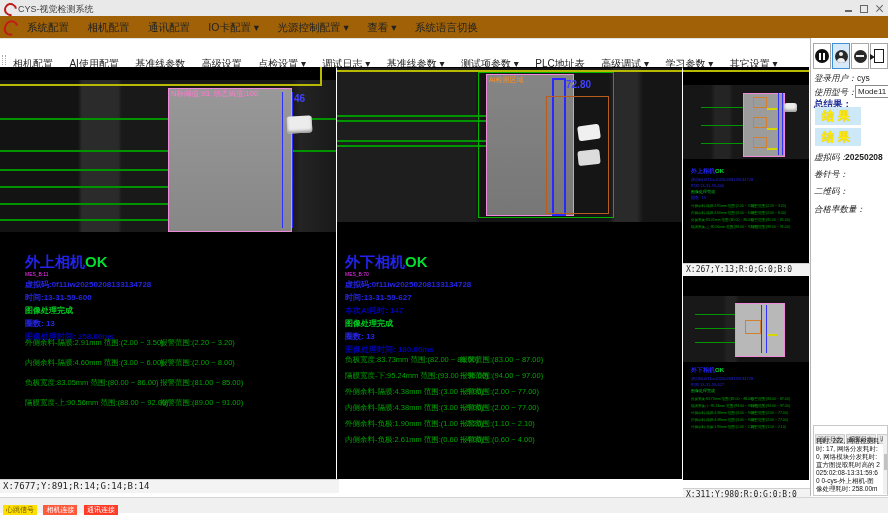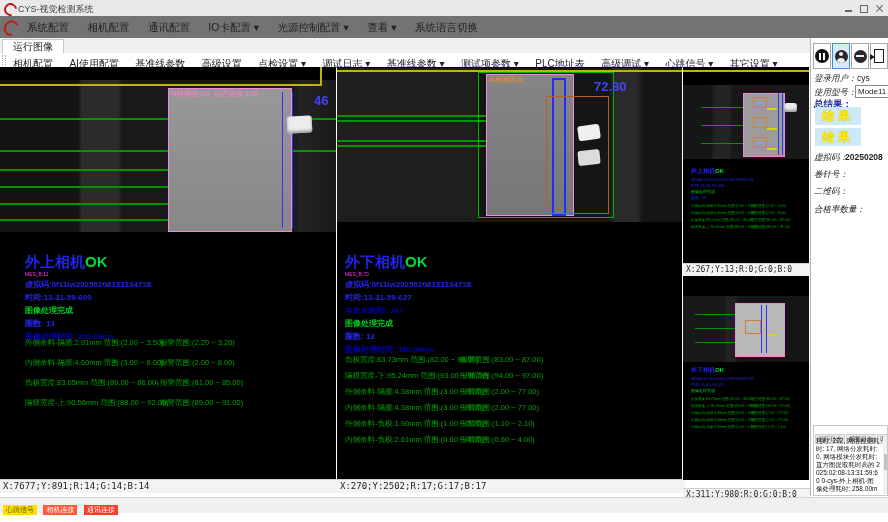--- a/index.html
+++ b/index.html
@@ -9,41 +9,41 @@
   
   .titlebar{left:0;top:0;width:888px;height:16px;background:#e9e9e9;border-bottom:1px solid #d2d2d2;}
   .title-text{left:18px;top:3px;font-size:9px;color:#444;}
   .title-ico{left:4px;top:3px;width:9px;height:9px;border:2px solid #c11a1a;border-right-color:transparent;border-radius:50%;transform:rotate(35deg);}
   .winbtn{top:4px;width:14px;height:9px;}
   .minbar{position:absolute;left:3px;top:6px;width:7px;height:1.5px;background:#666;}
   .maxbox{position:absolute;left:3px;top:1px;width:6px;height:6px;border:1.2px solid #666;}
   .xicon{position:absolute;left:3px;top:0;width:8px;height:8px;}
   .xicon::before,.xicon::after{content:"";position:absolute;left:3.5px;top:0;width:1.4px;height:9px;background:#666;}
   .xicon::before{transform:rotate(45deg);} .xicon::after{transform:rotate(-45deg);}
-  .menubar{left:0;top:16px;width:888px;height:22px;background:#737373;border-bottom:1px solid #e3e3e3;}
+  .menubar{left:0;top:16px;width:888px;height:22px;background:#a16207;border-bottom:1px solid #e3e3e3;}
   .logo{left:4px;top:4px;width:10px;height:12px;border:2.6px solid #c11a1a;border-right-color:transparent;border-radius:50%;transform:rotate(28deg);}
   .menu-item{top:0;height:22px;line-height:22px;font-size:10.5px;color:#222;padding:0 7px;display:inline-block;cursor:default;}
   .menurow{left:20px;top:0;height:22px;white-space:nowrap;}
   .tabstrip{left:0;top:38px;width:888px;height:15px;background:#f0f0f0;border-bottom:1px solid #d8d8d8;}
   .tab-active{left:2px;top:1px;height:14px;background:#fff;border:1px solid #c8c8c8;border-bottom:none;
               font-size:10px;line-height:13px;padding:0 10px;color:#222;}
   .toolbar{left:0;top:53px;width:888px;height:14px;background:#fff;border-bottom:1px solid #e6e6e6;white-space:nowrap;}
   .grip{left:2px;top:2px;width:2px;height:10px;border-left:1px dotted #aaa;border-right:1px dotted #aaa;}
   .tool-item{height:14px;line-height:14px;font-size:10px;color:#222;padding:0 6px;display:inline-block;}
   .toolrow{left:7px;top:0;height:14px;}
   
   .canvas{background:#000;overflow:hidden;}
   .coordbar{background:#f3f3f3;border-top:1px solid #cfcfcf;font-family:"DejaVu Sans Mono",monospace;
             font-size:9px;line-height:12px;color:#222;padding-left:3px;}
   .ylinesh{background:#b9b900;height:2px;}
   .gl{background:#009500;height:1.5px;}
   .cell{border:1px solid #f08ad8;}
   .roi-label{font-size:7.5px;color:#ff7ad0;white-space:nowrap;}
   .roi-orange{font-size:7px;color:#ff9020;white-space:nowrap;}
-  .bluetag{font-size:13px;font-weight:bold;color:#4242ff;white-space:nowrap;margin-left:28px;}
+  .bluetag{font-size:10px;font-weight:bold;color:#4242ff;white-space:nowrap;}
   .ov-title{font-size:15px;font-weight:bold;color:#2222ee;white-space:nowrap;}
   .ov-ok{font-size:15px;font-weight:bold;color:#00dd33;}
   .ov-mes{font-size:5px;color:#ff35ff;white-space:nowrap;}
   .ov-blue{font-size:8px;font-weight:bold;color:#2525e8;white-space:nowrap;}
   .ov-green{font-size:8px;font-weight:bold;color:#00cc22;white-space:nowrap;}
   .ov-navy{font-size:8px;font-weight:bold;color:#0000b4;white-space:nowrap;}
   .mrow{font-size:7.5px;color:#00a400;white-space:nowrap;}
   
   .mini-title{font-size:6px;font-weight:bold;color:#2222ee;white-space:nowrap;}
   .mini-ok{color:#00dd33;}
@@ -104,57 +104,54 @@
       <span class="menu-item">系统配置</span>
       <span class="menu-item">相机配置</span>
       <span class="menu-item">通讯配置</span>
       <span class="menu-item">IO卡配置 ▾</span>
       <span class="menu-item">光源控制配置 ▾</span>
       <span class="menu-item">查看 ▾</span>
       <span class="menu-item">系统语言切换</span>
     </div>
   </div>
 
-  <div class="abs tabstrip">
-    <span class="abs tab-active">运行图像</span>
-  </div>
 
   <div class="abs toolbar">
     <span class="abs grip"></span>
     <div class="abs toolrow">
       <span class="tool-item">相机配置</span>
       <span class="tool-item">AI使用配置</span>
       <span class="tool-item">基准线参数</span>
       <span class="tool-item">高级设置</span>
       <span class="tool-item">点检设置 ▾</span>
       <span class="tool-item">调试日志 ▾</span>
       <span class="tool-item">基准线参数 ▾</span>
       <span class="tool-item">测试项参数 ▾</span>
       <span class="tool-item">PLC地址表</span>
       <span class="tool-item">高级调试 ▾</span>
-      <span class="tool-item">心跳信号 ▾</span>
+      <span class="tool-item">学习参数 ▾</span>
       <span class="tool-item">其它设置 ▾</span>
     </div>
   </div>
 
   <div class="abs canvas" style="left:0;top:67px;width:336px;height:412px;">
     <div class="abs" style="left:0;top:13px;width:336px;height:152px;background:linear-gradient(90deg,#131313 0px,#131313 78px,#2b2b2b 82px,#2b2b2b 118px,#191919 122px,#191919 292px,#242424 300px,#191919 336px);"></div>
     <div class="abs ylinesh" style="left:0;top:17px;width:322px;"></div>
     <div class="abs" style="left:320px;top:0;width:2px;height:17px;background:#b9b900;"></div>
     <div class="abs gl" style="left:0;top:51px;width:336px;"></div>
     <div class="abs gl" style="left:0;top:83px;width:336px;"></div>
     <div class="abs gl" style="left:0;top:102px;width:168px;"></div>
     <div class="abs gl" style="left:0;top:119px;width:168px;"></div>
     <div class="abs gl" style="left:0;top:136px;width:168px;"></div>
     <div class="abs gl" style="left:0;top:152px;width:168px;"></div>
     <div class="abs cell" style="left:168px;top:21px;width:122px;height:142px;background:linear-gradient(180deg,#989898,#878787);text-decoration:underline;">
       <span class="abs roi-label" style="left:2px;top:0;">N标阈值:93, 动态阈值:100</span>
     </div>
     <div class="abs" style="left:282px;top:25px;width:9px;height:136px;border-left:1.5px solid #3030ff;border-right:1.5px solid #3030ff;"></div>
-    <span class="abs bluetag" style="left:286px;top:26px;text-align:center;">46</span>
+    <span class="abs bluetag" style="left:294px;top:26px;text-align:center;">46</span>
     <div class="abs connector" style="left:287px;top:49px;width:25px;height:17px;transform:rotate(-3deg);"></div>
 
     <div class="abs" style="left:25px;top:186px;">
       <span class="ov-title">外上相机</span><span class="ov-ok">OK</span>
     </div>
     <span class="abs ov-mes" style="left:25px;top:204px;">MES_B:11</span>
     <span class="abs ov-blue" style="left:25px;top:212px;">虚拟码:0f11iw20250208133134728</span>
     <span class="abs ov-blue" style="left:25px;top:225px;">时间:13-31-59-600</span>
     <span class="abs ov-green" style="left:25px;top:238px;">图像处理完成</span>
     <span class="abs ov-blue" style="left:25px;top:251px;">圈数: 13</span>
@@ -203,21 +200,20 @@
     <span class="abs mrow" style="left:123px;top:304px;">报警范围:(94.00 ~ 97.00)</span>
     <span class="abs mrow" style="left:8px;top:320px;">外侧余料-隔膜:4.38mm 范围:(3.00 ~ 9.00)</span>
     <span class="abs mrow" style="left:123px;top:320px;">报警范围:(2.00 ~ 77.00)</span>
     <span class="abs mrow" style="left:8px;top:336px;">内侧余料-隔膜:4.38mm 范围:(3.00 ~ 9.00)</span>
     <span class="abs mrow" style="left:123px;top:336px;">报警范围:(2.00 ~ 77.00)</span>
     <span class="abs mrow" style="left:8px;top:352px;">外侧余料-负极:1.90mm 范围:(1.00 ~ 2.20)</span>
     <span class="abs mrow" style="left:123px;top:352px;">报警范围:(1.10 ~ 2.10)</span>
     <span class="abs mrow" style="left:8px;top:368px;">内侧余料-负极:2.61mm 范围:(0.60 ~ 4.00)</span>
     <span class="abs mrow" style="left:123px;top:368px;">报警范围:(0.60 ~ 4.00)</span>
   </div>
-  <div class="abs coordbar" style="left:337px;top:479px;width:345px;height:13px;">X:270;Y:2502;R:17;G:17;B:17</div>
 
   <div class="abs canvas" style="left:683px;top:67px;width:126px;height:196px;">
     <div class="abs" style="left:0;top:18px;width:126px;height:74px;background:linear-gradient(90deg,#161616 0px,#161616 28px,#242424 32px,#242424 46px,#181818 50px,#181818 126px);"></div>
     <div class="abs ylinesh" style="left:0;top:3px;width:126px;height:1.5px;"></div>
     <div class="abs gl" style="left:18px;top:40px;width:42px;height:1px;"></div>
     <div class="abs gl" style="left:18px;top:58px;width:42px;height:1px;"></div>
     <div class="abs gl" style="left:18px;top:76px;width:42px;height:1px;"></div>
     <div class="abs cell" style="left:60px;top:26px;width:40px;height:62px;background:#9c9c9c;"></div>
     <div class="abs" style="left:70px;top:30px;width:12px;height:9px;border:1px solid #d08030;"></div>
     <div class="abs" style="left:70px;top:50px;width:12px;height:9px;border:1px solid #d08030;"></div>

